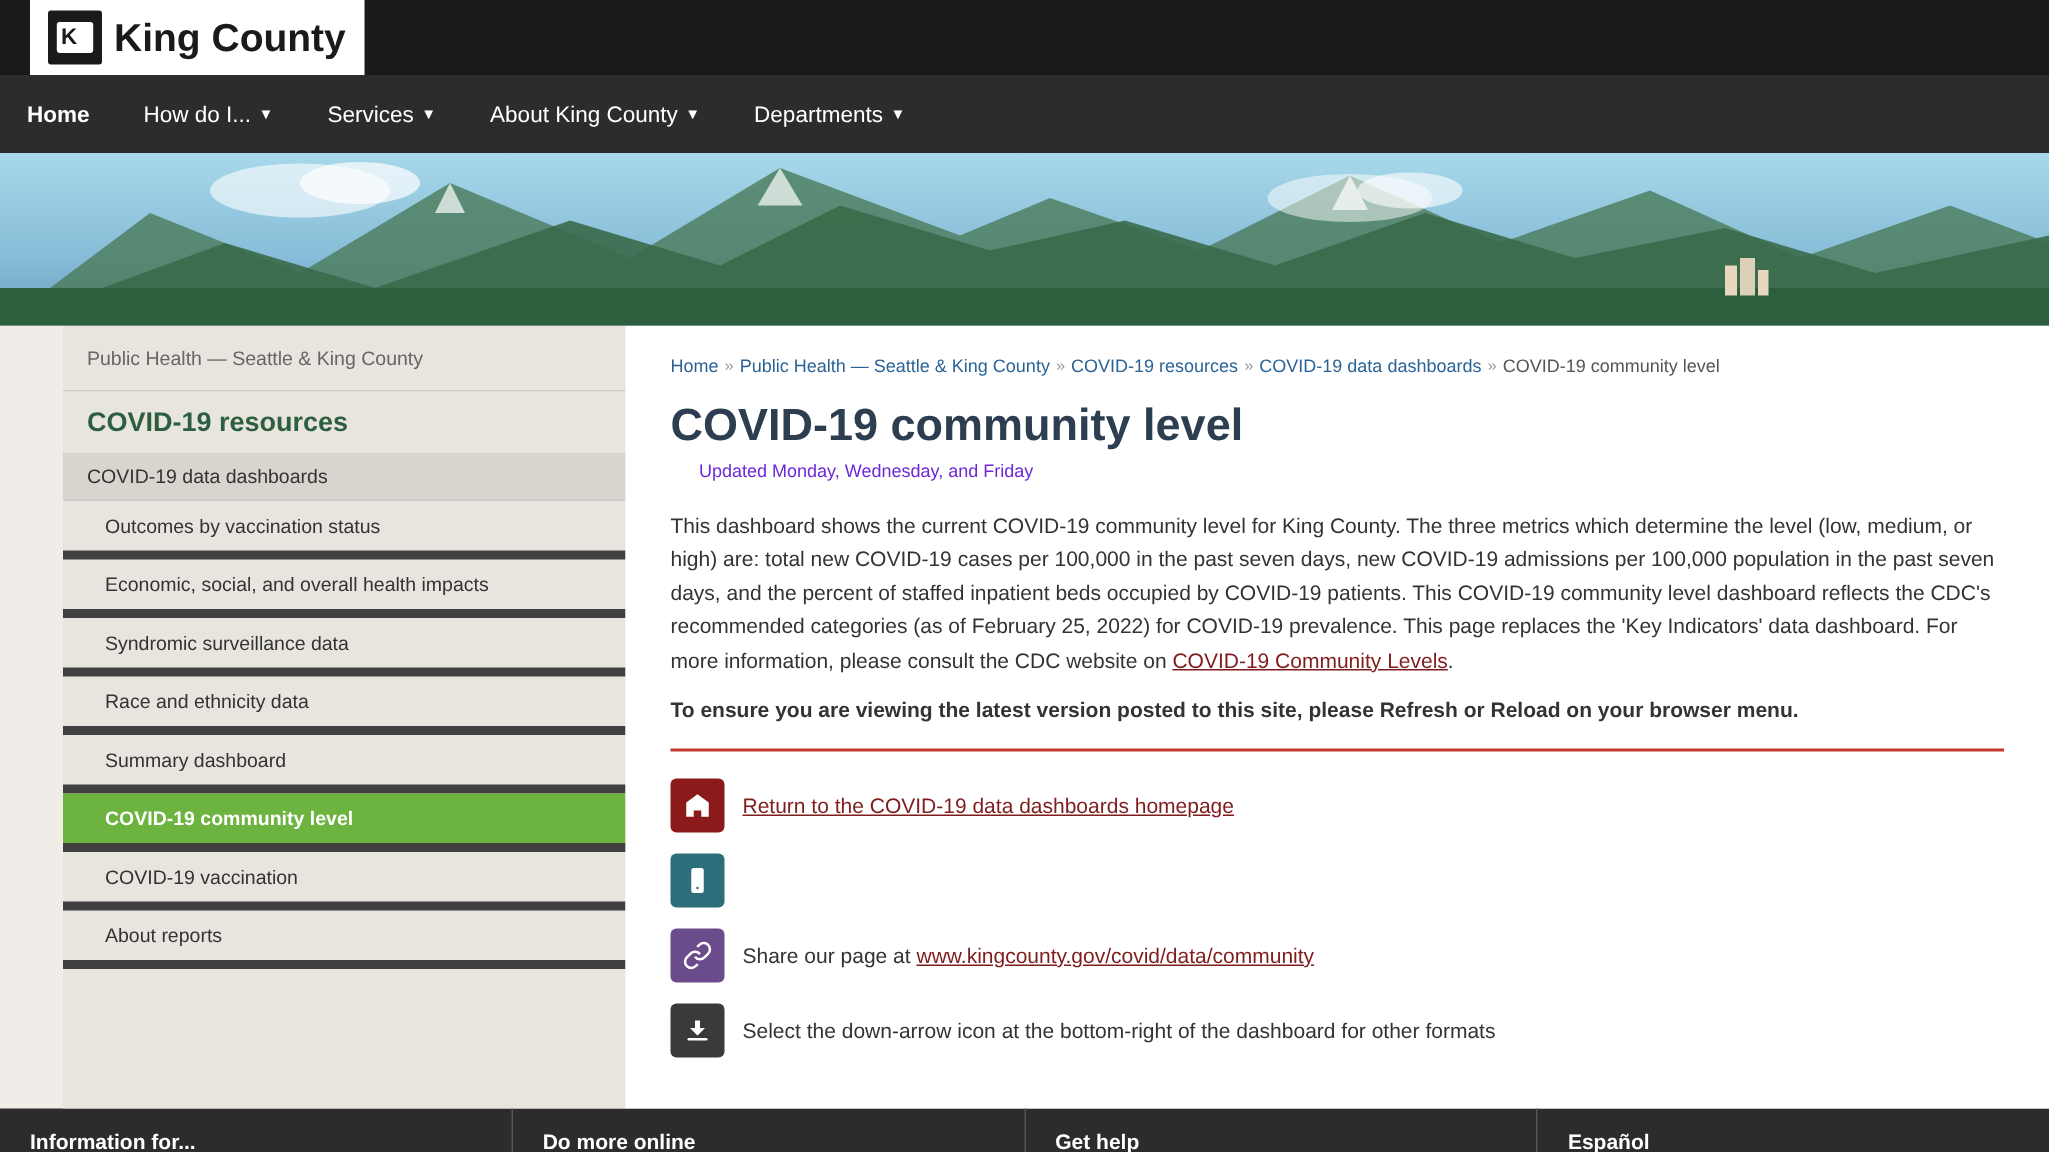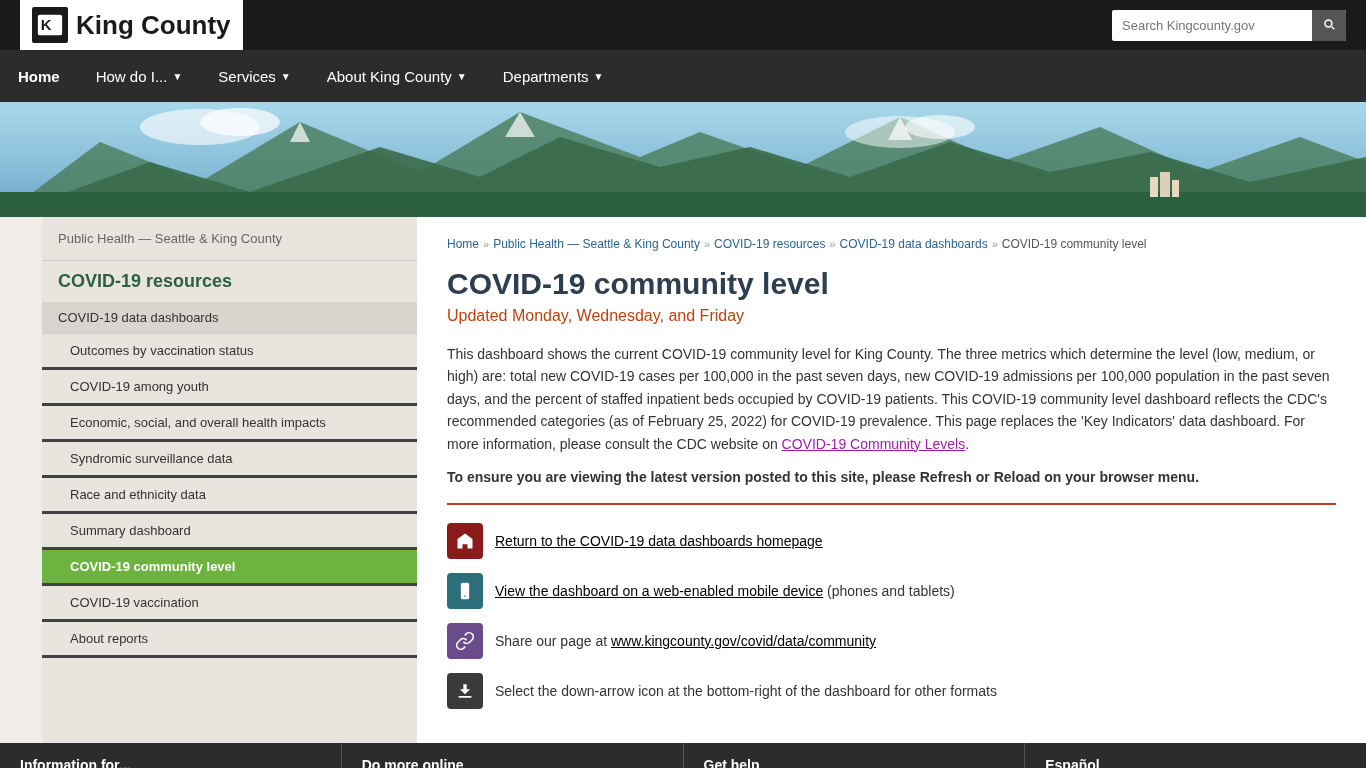--- a/index.html
+++ b/index.html
@@ -26,76 +26,68 @@
 
     
     .main-layout { display: flex; min-height: 500px; background: #f0ede8; padding-left: 42px; }
 
     
     .sidebar { width: 375px; min-width: 375px; background: #e8e4de; padding: 0; }
     .sidebar-header { background: #e8e4de; padding: 14px 16px; border-bottom: 1px solid #ccc; }
     .sidebar-header-link { color: #666; font-size: 13px; text-decoration: none; display: block; }
     .sidebar-main-title { color: #2c5f3e; font-size: 18px; font-weight: bold; padding: 10px 16px; background: #e8e4de; }
     .sidebar-section-title { background: #d8d4ce; color: #333; font-size: 13px; padding: 8px 16px; border-bottom: 1px solid #ccc; cursor: pointer; }
-    .sidebar-item { padding: 9px 16px 9px 28px; border-bottom: 3px solid #404040; font-size: 13px; cursor: pointer; color: #333; }
+    .sidebar-item { padding: 9px 16px 9px 28px; border-bottom: 6px solid #404040; font-size: 13px; cursor: pointer; color: #333; }
     .sidebar-item.active { background: #6db33f; color: white; font-weight: bold; }
 
     
     .content-area { flex: 1; background: white; padding: 20px 30px; }
 
     
     .breadcrumb { font-size: 12px; color: #666; margin-bottom: 16px; display: flex; flex-wrap: wrap; align-items: center; gap: 4px; }
     .breadcrumb a { color: #2a6496; text-decoration: none; }
     .breadcrumb-sep { color: #999; font-size: 11px; }
     .breadcrumb-current { color: #555; }
 
     
     .page-title { font-size: 30px; font-weight: bold; color: #2c3e50; margin-bottom: 6px; }
-    .page-subtitle { font-size: 16px; color: #c2410c; margin-bottom: 18px; }
+    .page-subtitle { font-size: 12px; color: #6d28d9; margin-bottom: 18px; margin-left: 19px; }
     .page-description { font-size: 14px; color: #333; line-height: 1.6; margin-bottom: 14px; }
-    .page-description a { color: #a21caf; }
+    .page-description a { color: #7f1d1d; }
     .notice-text { font-size: 14px; font-weight: bold; color: #333; margin-bottom: 18px; }
     .divider { border: none; border-top: 2px solid #c0392b; margin: 18px 0; }
 
     
     .action-link { display: flex; align-items: center; gap: 12px; margin-bottom: 14px; font-size: 14px; }
     .action-icon { width: 36px; height: 36px; display: flex; align-items: center; justify-content: center; border-radius: 4px; flex-shrink: 0; }
     .action-icon.red { background: #8b1a1a; }
     .action-icon.teal { background: #2c6e7a; }
     .action-icon.purple { background: #6a4c8c; }
     .action-icon.dark { background: #3a3a3a; }
     .action-icon svg { fill: white; width: 20px; height: 20px; }
-    .action-link a { color: #000000; text-decoration: underline; }
+    .action-link a { color: #7f1d1d; text-decoration: underline; }
     .action-link span { color: #333; }
 
     
     .footer { background: #2c2c2c; color: white; display: flex; }
     .footer-col { flex: 1; padding: 14px 20px; font-size: 14px; font-weight: bold; border-right: 1px solid #555; }
     .footer-col:last-child { border-right: none; }
   </style>
 </head>
 <body>
 
 <div class="top-bar">
   <div class="logo-area">
     <div class="logo-icon">
       <svg viewBox="0 0 30 30" width="28" height="28">
         <rect x="2" y="4" width="26" height="22" rx="2" fill="white"></rect>
         <text x="5" y="20" font-size="16" font-weight="bold" fill="#1a1a1a">K</text>
       </svg>
     </div>
     <span class="logo-text">King County</span>
-  </div>
-  <div class="search-bar">
-    <input type="text" placeholder="Search Kingcounty.gov" style="">
-    <button>
-      <svg width="14" height="14" viewBox="0 0 24 24" fill="white">
-          <path d="M21 21l-4.35-4.35M17 11A6 6 0 1 1 5 11a6 6 0 0 1 12 0z" stroke="white" stroke-width="2.5" fill="none"></path>
-        </svg>
-    </button>
   </div>
 </div>
 
 <nav class="nav-bar">
   <a class="nav-item active">Home</a>
   <a class="nav-item">How do I... <span class="arrow">▼</span></a>
   <a class="nav-item">Services <span class="arrow">▼</span></a>
   <a class="nav-item">About King County <span class="arrow">▼</span></a>
   <a class="nav-item">Departments <span class="arrow">▼</span></a>
 </nav>
@@ -134,21 +126,20 @@
 <div class="main-layout">
 
   <aside class="sidebar">
     <div class="sidebar-header">
       <a class="sidebar-header-link">Public Health — Seattle &amp; King County</a>
     </div>
     <div class="sidebar-main-title">COVID-19 resources</div>
     <div class="sidebar-section-title">COVID-19 data dashboards</div>
 
     <div class="sidebar-item">Outcomes by vaccination status</div>
-    <div class="sidebar-item">COVID-19 among youth</div>
     <div class="sidebar-item">Economic, social, and overall health impacts</div>
     <div class="sidebar-item">Syndromic surveillance data</div>
     <div class="sidebar-item">Race and ethnicity data</div>
     <div class="sidebar-item">Summary dashboard</div>
     <div class="sidebar-item active">COVID-19 community level</div>
     <div class="sidebar-item">COVID-19 vaccination</div>
     <div class="sidebar-item">About reports</div>
   </aside>
 
   <main class="content-area">
@@ -186,24 +177,20 @@
       <a href="#">Return to the COVID-19 data dashboards homepage</a>
     </div>
 
     <div class="action-link">
       <div class="action-icon teal">
         <svg viewBox="0 0 24 24">
             <rect x="7" y="2" width="10" height="20" rx="2" ry="2"></rect>
             <circle cx="12" cy="18" r="1" fill="#2c6e7a"></circle>
           </svg>
       </div>
-      <span>
-        <a href="#">View the dashboard on a web-enabled mobile device</a>
-        <span> (phones and tablets)</span>
-      </span>
     </div>
 
     <div class="action-link">
       <div class="action-icon purple">
         <svg viewBox="0 0 24 24">
             <path d="M10 13a5 5 0 0 0 7.54.54l3-3a5 5 0 0 0-7.07-7.07l-1.72 1.71" fill="none" stroke="white" stroke-width="2"></path>
             <path d="M14 11a5 5 0 0 0-7.54-.54l-3 3a5 5 0 0 0 7.07 7.07l1.71-1.71" fill="none" stroke="white" stroke-width="2"></path>
           </svg>
       </div>
       <span>Share our page at <a href="#">www.kingcounty.gov/covid/data/community</a></span>

